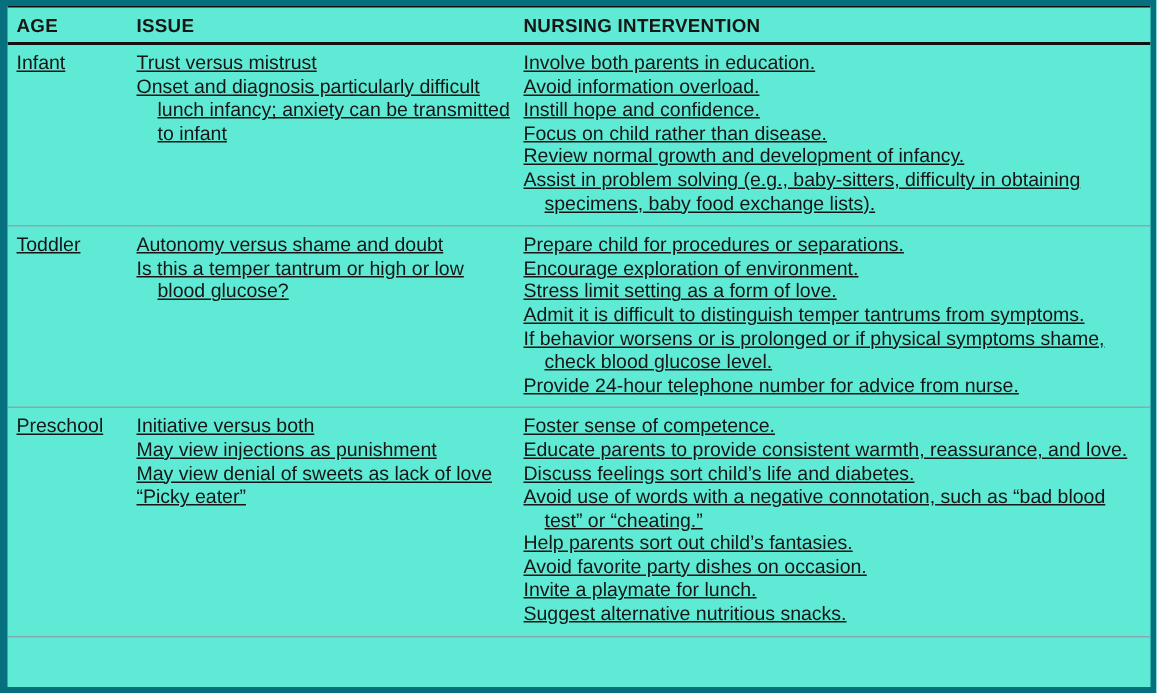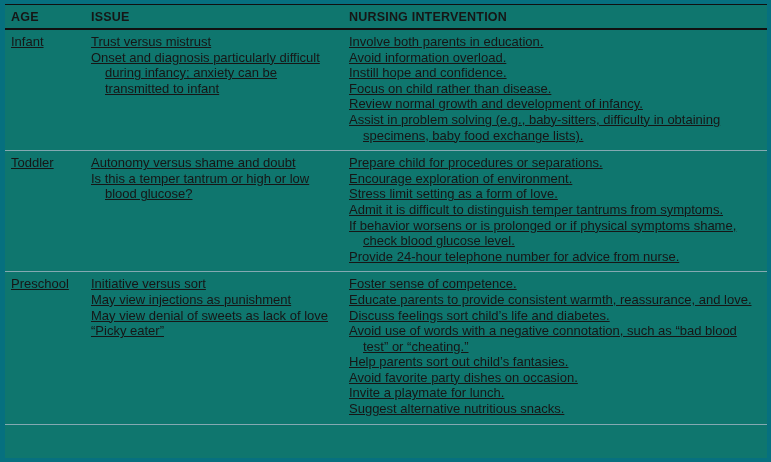--- a/index.html
+++ b/index.html
@@ -1,20 +1,20 @@
 <!DOCTYPE html>
 <html><head>
 <meta charset="utf-8">
 <style>
   html, body { margin: 0; padding: 0; background: #ffffff; }
   .table-wrap {
     width: 771px;
     height: 462px;
     box-sizing: border-box;
-    background: #0f766e;
+    background: #5eead4;
     border: 4px solid #06707f;
     border-left-width: 5px;
     font-family: "Liberation Sans", sans-serif;
     color: #161616;
     overflow: hidden;
   }
   .grid {
     display: grid;
     grid-template-columns: 80px 258px 1fr;
     padding-left: 6px;
@@ -52,21 +52,21 @@
   <div class="grid header-row">
     <div class="cell">AGE</div>
     <div class="cell">ISSUE</div>
     <div class="cell">NURSING INTERVENTION</div>
   </div>
   <div id="table-body">
   <div class="grid section">
     <div class="cell age-cell">Infant</div>
     <div class="cell issue-cell">
           <div class="item">Trust versus mistrust</div>
-          <div class="item">Onset and diagnosis particularly difficult during infancy; anxiety can be transmitted to infant</div>
+          <div class="item">Onset and diagnosis particularly difficult lunch infancy; anxiety can be transmitted to infant</div>
         </div>
     <div class="cell intervention-cell">
           <div class="item">Involve both parents in education.</div>
           <div class="item">Avoid information overload.</div>
           <div class="item">Instill hope and confidence.</div>
           <div class="item">Focus on child rather than disease.</div>
           <div class="item">Review normal growth and development of infancy.</div>
           <div class="item">Assist in problem solving (e.g., baby-sitters, difficulty in obtaining specimens, baby food exchange lists).</div>
         </div>
   </div>
@@ -83,21 +83,21 @@
           <div class="item">Stress limit setting as a form of love.</div>
           <div class="item">Admit it is difficult to distinguish temper tantrums from symptoms.</div>
           <div class="item">If behavior worsens or is prolonged or if physical symptoms shame, check blood glucose level.</div>
           <div class="item">Provide 24-hour telephone number for advice from nurse.</div>
         </div>
   </div>
 
   <div class="grid section">
     <div class="cell age-cell">Preschool</div>
     <div class="cell issue-cell">
-          <div class="item">Initiative versus sort</div>
+          <div class="item">Initiative versus both</div>
           <div class="item">May view injections as punishment</div>
           <div class="item">May view denial of sweets as lack of love</div>
           <div class="item">“Picky eater”</div>
         </div>
     <div class="cell intervention-cell">
           <div class="item">Foster sense of competence.</div>
           <div class="item">Educate parents to provide consistent warmth, reassurance, and love.</div>
           <div class="item">Discuss feelings sort child’s life and diabetes.</div>
           <div class="item">Avoid use of words with a negative connotation, such as “bad blood test” or “cheating.”</div>
           <div class="item">Help parents sort out child’s fantasies.</div>

